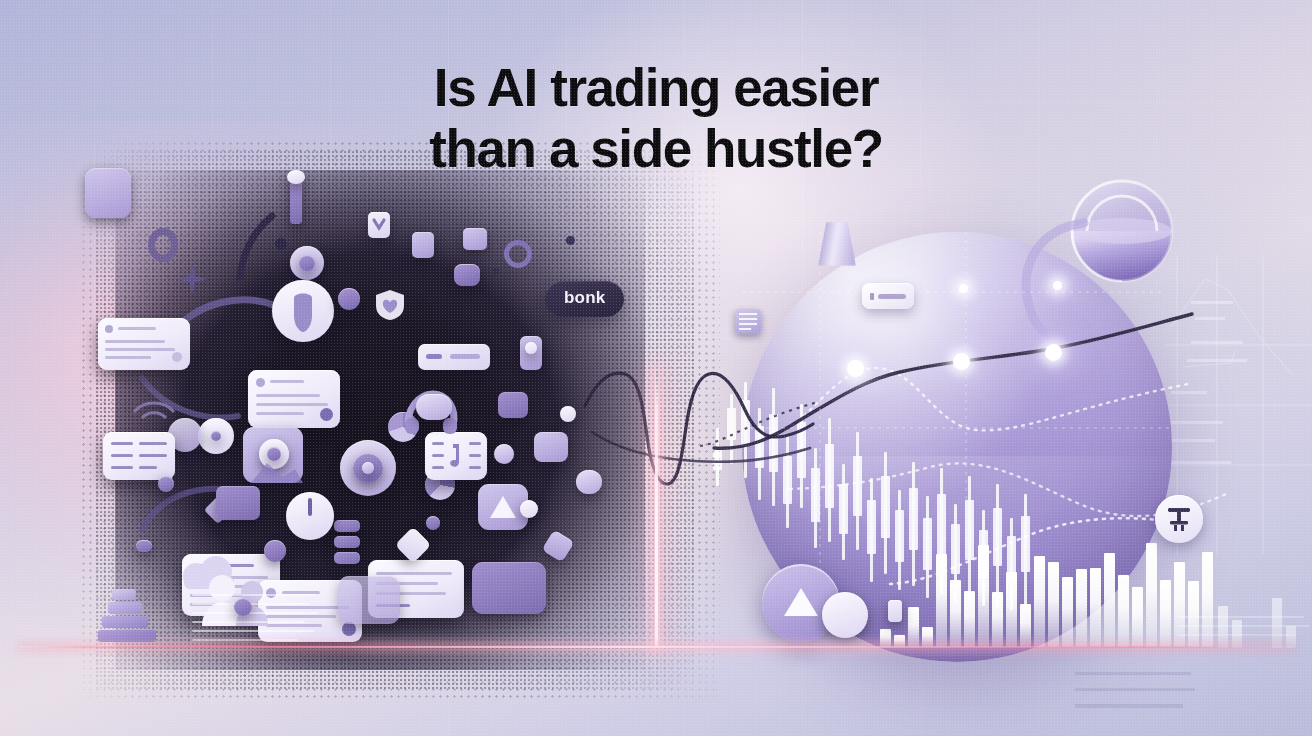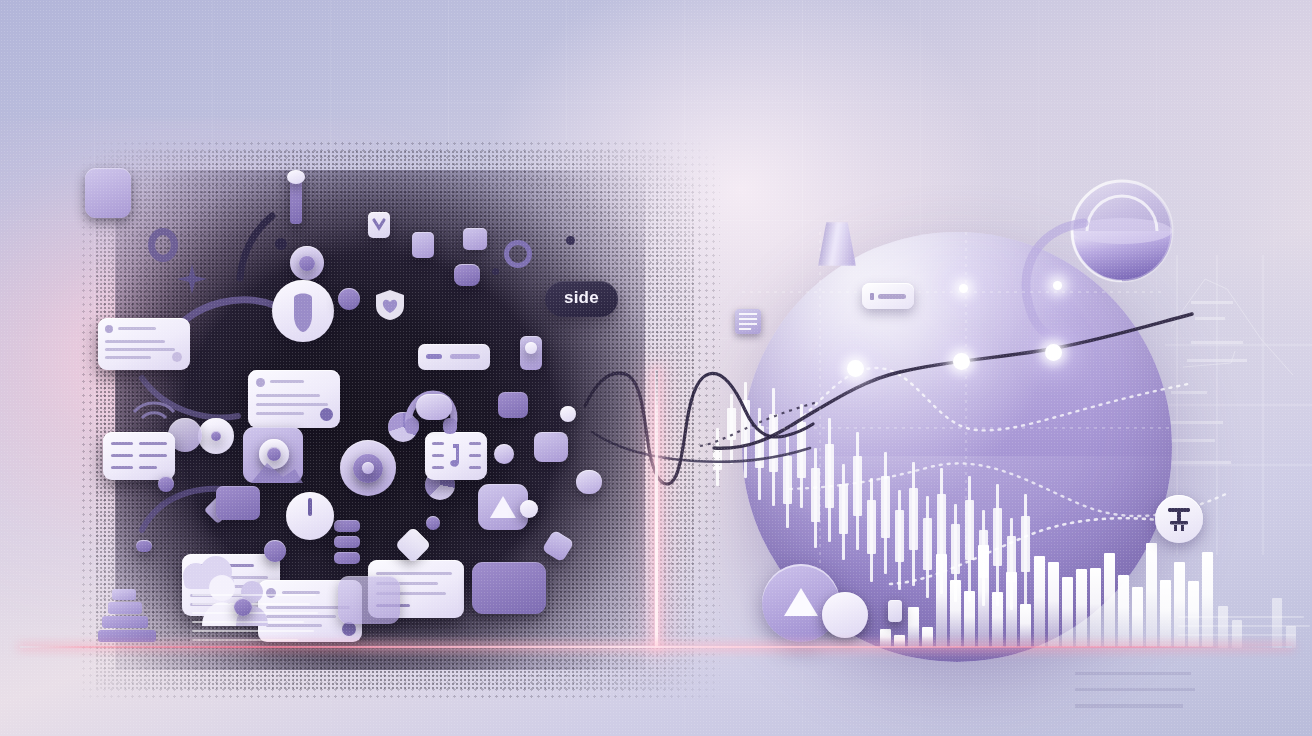--- a/index.html
+++ b/index.html
@@ -678,21 +678,23 @@
     <div class="tile deep" style="left:498px;top:392px;width:30px;height:26px;border-radius:7px"></div>
     <div class="circ pale" style="left:560px;top:406px;width:16px;height:16px"></div>
     <div class="circ" style="left:576px;top:470px;width:26px;height:24px;border-radius:12px"></div>
     <div class="tile lav" style="left:546px;top:534px;width:24px;height:24px;border-radius:6px;transform:rotate(32deg)"></div>
     <div class="circ deep" style="left:136px;top:540px;width:16px;height:12px;border-radius:6px"></div>
     <div class="circ pale" style="left:156px;top:610px;width:0;height:0"></div>
   </div>
 
   <div class="card" style="left:556px;top:300px;width:0;height:0"></div>
 
-  <div class="pill"><span>side</span></div>
+  <div class="pill"><span>bonk</span></div>
 
   <div class="divider-v"></div>
   <div class="divider-h-soft"></div>
   <div class="divider-h"></div>
 
+  <div class="title">Is AI trading easier
+than a side hustle?</div>
 
   <div class="bg-noise"></div>
 </div>
 
 </body></html>

